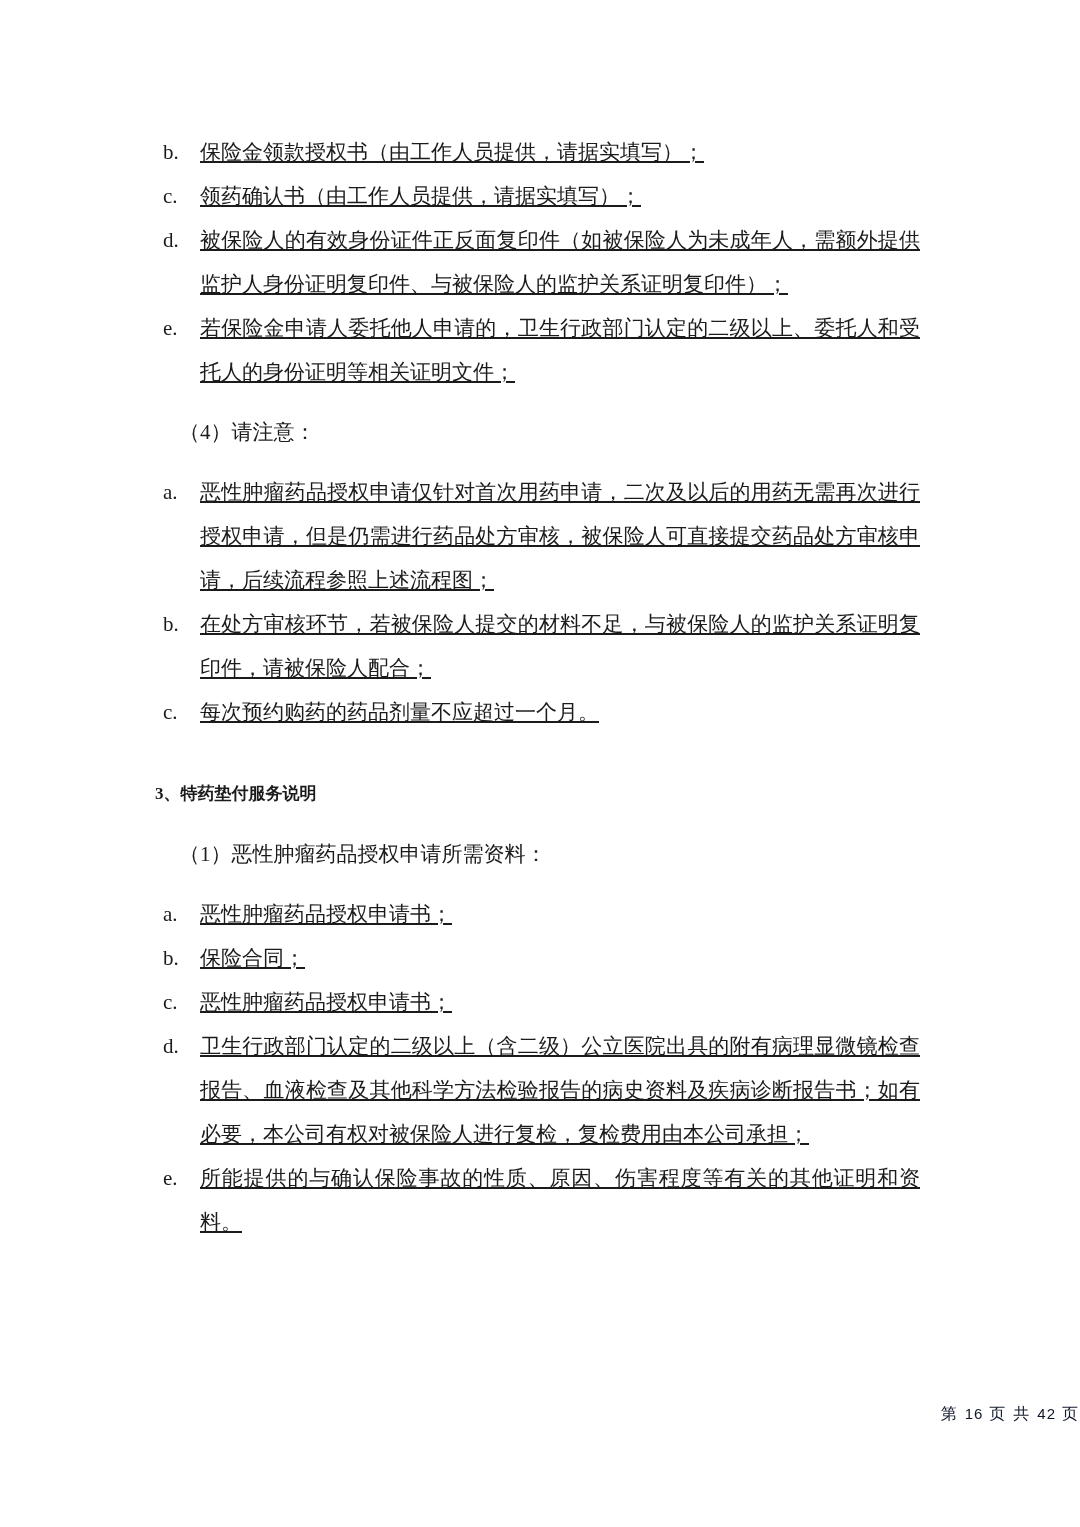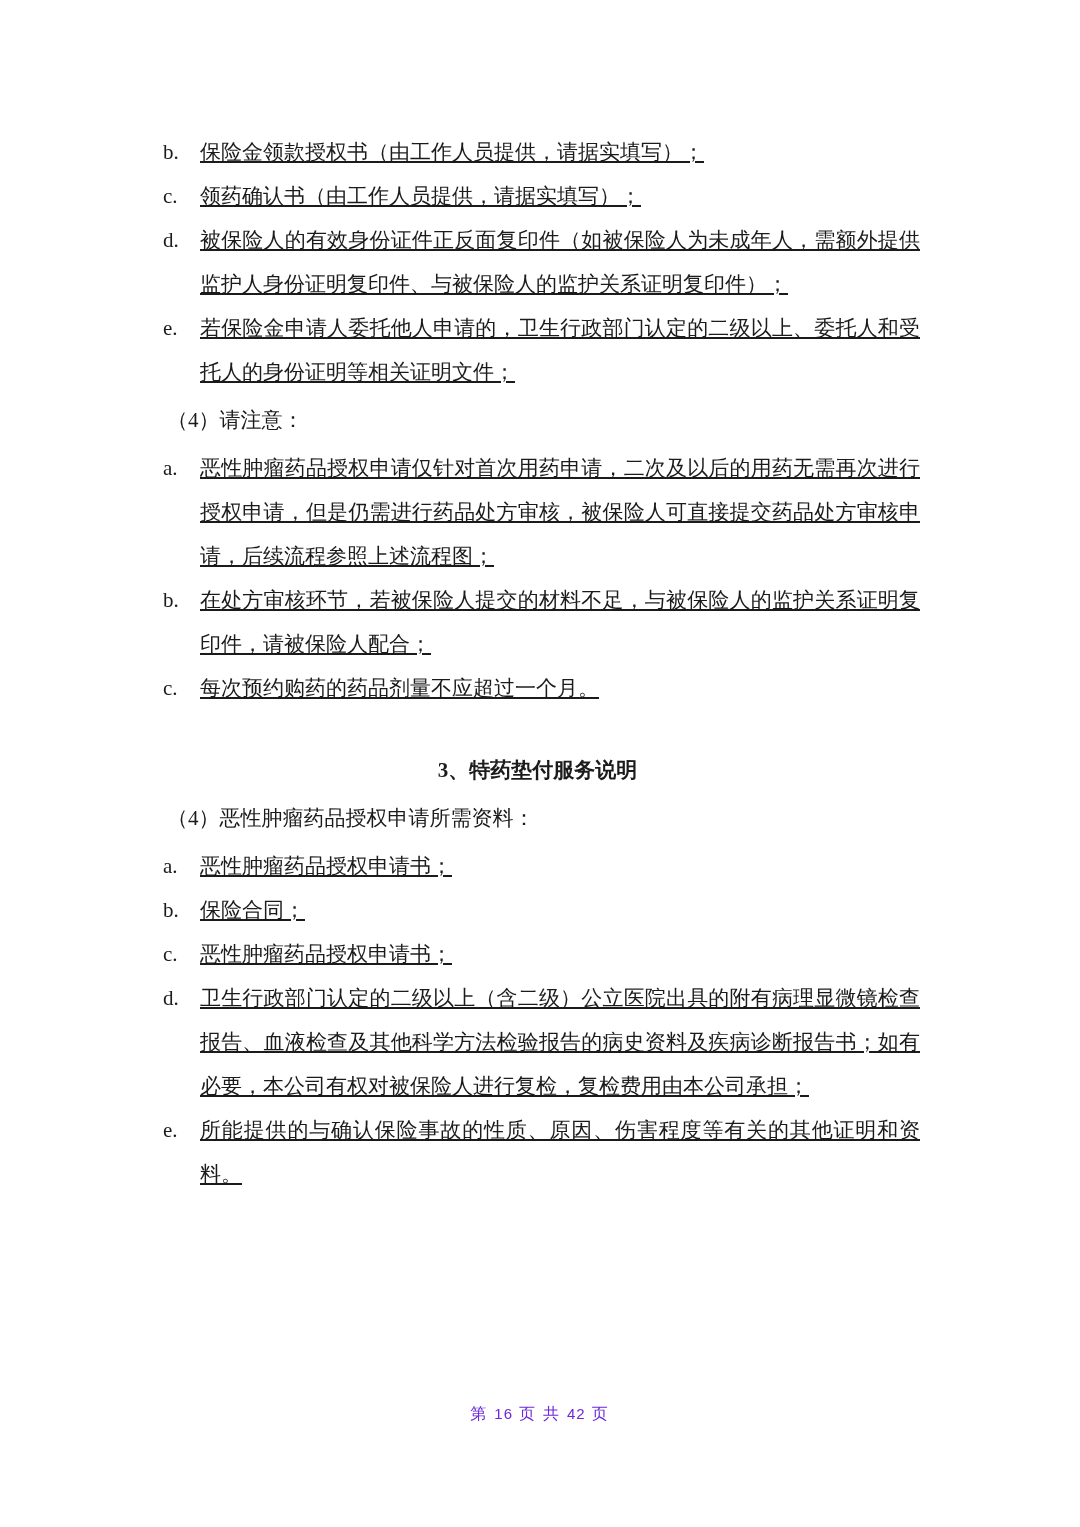--- a/index.html
+++ b/index.html
@@ -21,36 +21,35 @@
     position: absolute;
     left: 163px;
     top: 130px;
     width: 757px;
     font-size: 21px;
     line-height: 44px;
   }
   .item { display: flex; }
   .marker { flex: 0 0 37px; }
   .itext { flex: 1 1 auto; text-align: justify; text-decoration: underline; }
-  .para { text-align: justify; margin: 4px; }
+  .para { text-align: justify; margin: 16px; }
   .heading {
-    font-size: 21px;
+    font-size: 17px;
     font-weight: bold;
     margin: 38px 0 0 -8px;
     line-height: 44px;
-    text-align: center;
   }
   .footer {
     position: absolute;
     top: 1404px;
     left: 0;
     width: 100%;
-    text-align: center;
+    text-align: right;
     font-size: 16px;
-    color: #6d28d9;
+    color: #0f172a;
     letter-spacing: 2px;
   }
   .footer .num {
     font-family: "Liberation Sans", "DejaVu Sans", sans-serif;
     font-size: 15px;
     letter-spacing: 1px;
   }
 </style>
 </head>
 <body>
@@ -90,21 +89,21 @@
       <span class="itext">在处方审核环节，若被保险人提交的材料不足，与被保险人的监护关系证明复印件，请被保险人配合；</span>
     </div>
 
     <div class="item">
       <span class="marker">c.</span>
       <span class="itext">每次预约购药的药品剂量不应超过一个月。</span>
     </div>
 
     <h3 class="heading">3、特药垫付服务说明</h3>
 
-    <p class="para">（4）恶性肿瘤药品授权申请所需资料：</p>
+    <p class="para">（1）恶性肿瘤药品授权申请所需资料：</p>
 
     <div class="item">
       <span class="marker">a.</span>
       <span class="itext">恶性肿瘤药品授权申请书；</span>
     </div>
 
     <div class="item">
       <span class="marker">b.</span>
       <span class="itext">保险合同；</span>
     </div>

